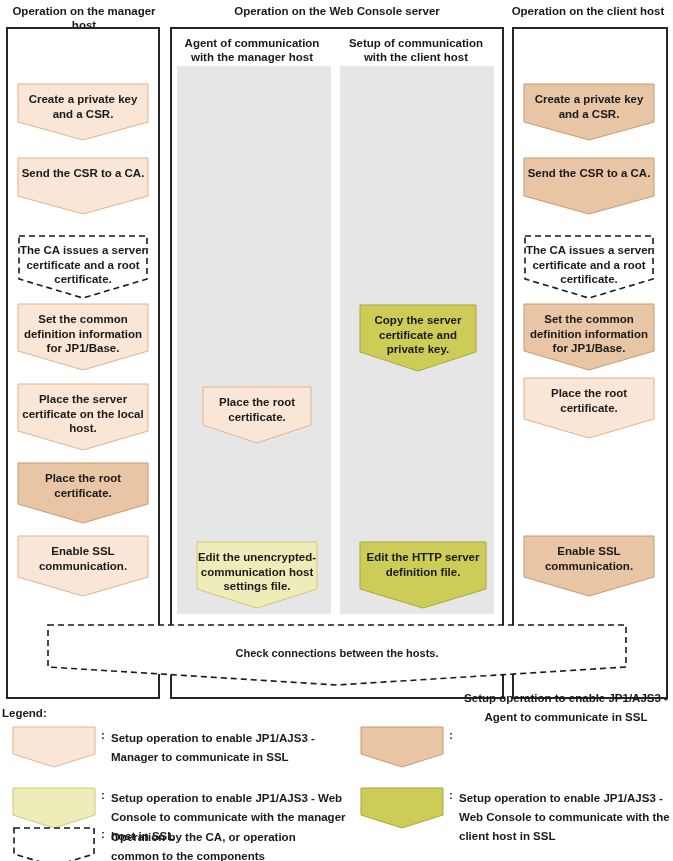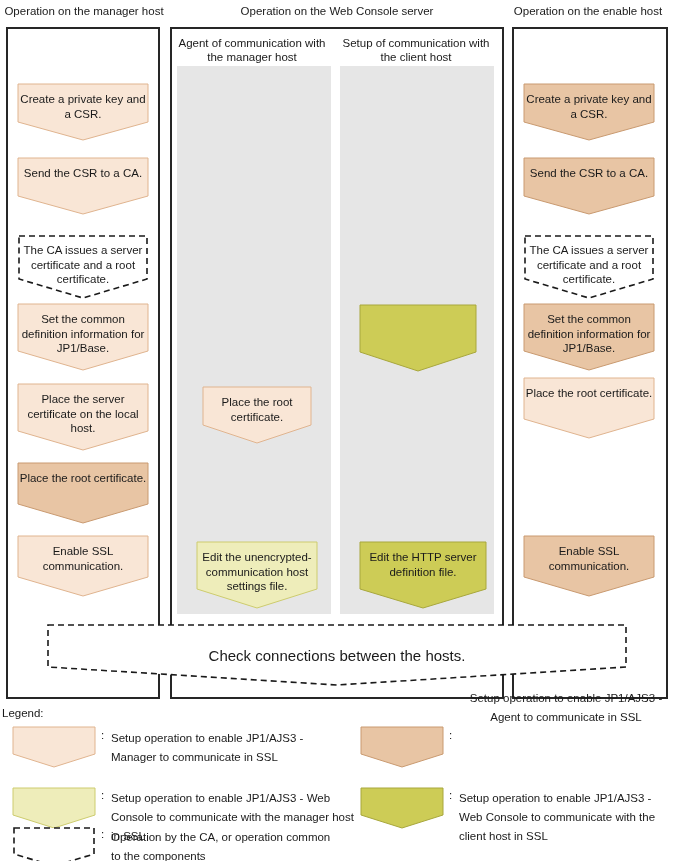--- a/index.html
+++ b/index.html
@@ -4,21 +4,21 @@
 <style>
   html,body{margin:0;padding:0;}
   body{
     width:673px;height:861px;
     background:#ffffff;
     font-family:"Liberation Sans", sans-serif;
     color:#1a1a1a;
     position:relative;
     overflow:hidden;
   }
-  .canvas{position:absolute;left:0;top:0;width:673px;height:861px;}
+  .canvas{position:absolute;left:0;top:0;width:673px;height:861px;font-weight:bold;}
 
   
   .col-heading{
     position:absolute;
     text-align:center;
     font-size:11.5px;
     line-height:14px;
     color:#1a1a1a;
   }
 
@@ -57,21 +57,21 @@
     color:#1a1a1a;
   }
 
   
   .wide-bar{position:absolute;}
   .wide-bar svg{position:absolute;left:0;top:0;}
   .wide-bar .txt{
     position:absolute;
     left:0;top:24px;width:100%;
     text-align:center;
-    font-size:15px;
+    font-size:11px;
     color:#1a1a1a;
   }
 
   
   .legend-title{
     position:absolute;
     font-size:11.5px;
     color:#1a1a1a;
   }
   .legend-swatch{position:absolute;}
@@ -90,21 +90,21 @@
 </style>
 </head>
 <body>
 
 <div class="canvas">
 
   <div class="col-heading" style="left:4px;top:4px;width:160px;">Operation on the manager host</div>
 
   <div class="col-heading" style="left:172px;top:4px;width:330px;">Operation on the Web Console server</div>
 
-  <div class="col-heading" style="left:506px;top:4px;width:164px;">Operation on the enable host</div>
+  <div class="col-heading" style="left:506px;top:4px;width:164px;">Operation on the client host</div>
 
   <div class="panel" style="left:6px;top:27px;width:154px;height:672px;"></div>
 
   <div class="panel" style="left:170px;top:27px;width:334px;height:672px;"></div>
 
   <div class="panel" style="left:512px;top:27px;width:156px;height:672px;"></div>
 
   <div class="sub-heading" style="left:176px;top:36px;width:152px;">Agent of communication with the manager host</div>
 
   <div class="sub-heading" style="left:340px;top:36px;width:152px;">Setup of communication with the client host</div>
@@ -173,20 +173,21 @@
     <svg width="122" height="68" viewBox="0 0 122 68">
       <polygon points="1,1 121,1 121,48 61,67 1,48" fill="#eeedba" stroke="#cdcc6e" stroke-width="1"></polygon>
     </svg>
     <span class="txt">Edit the unencrypted-communication host settings file.</span>
   </div>
 
   <div class="step-wrap" style="left:359px;top:304px;width:118px;height:68px;">
     <svg width="118" height="68" viewBox="0 0 118 68">
       <polygon points="1,1 117,1 117,48 59,67 1,48" fill="#cdcc56" stroke="#a8a73c" stroke-width="1"></polygon>
     </svg>
+    <span class="txt">Copy the server certificate and private key.</span>
   </div>
 
   <div class="step-wrap" style="left:359px;top:541px;width:128px;height:68px;">
     <svg width="128" height="68" viewBox="0 0 128 68">
       <polygon points="1,1 127,1 127,48 64,67 1,48" fill="#cdcc56" stroke="#a8a73c" stroke-width="1"></polygon>
     </svg>
     <span class="txt">Edit the HTTP server definition file.</span>
   </div>
 
   <div class="step-wrap" style="left:523px;top:83px;width:132px;height:58px;">

